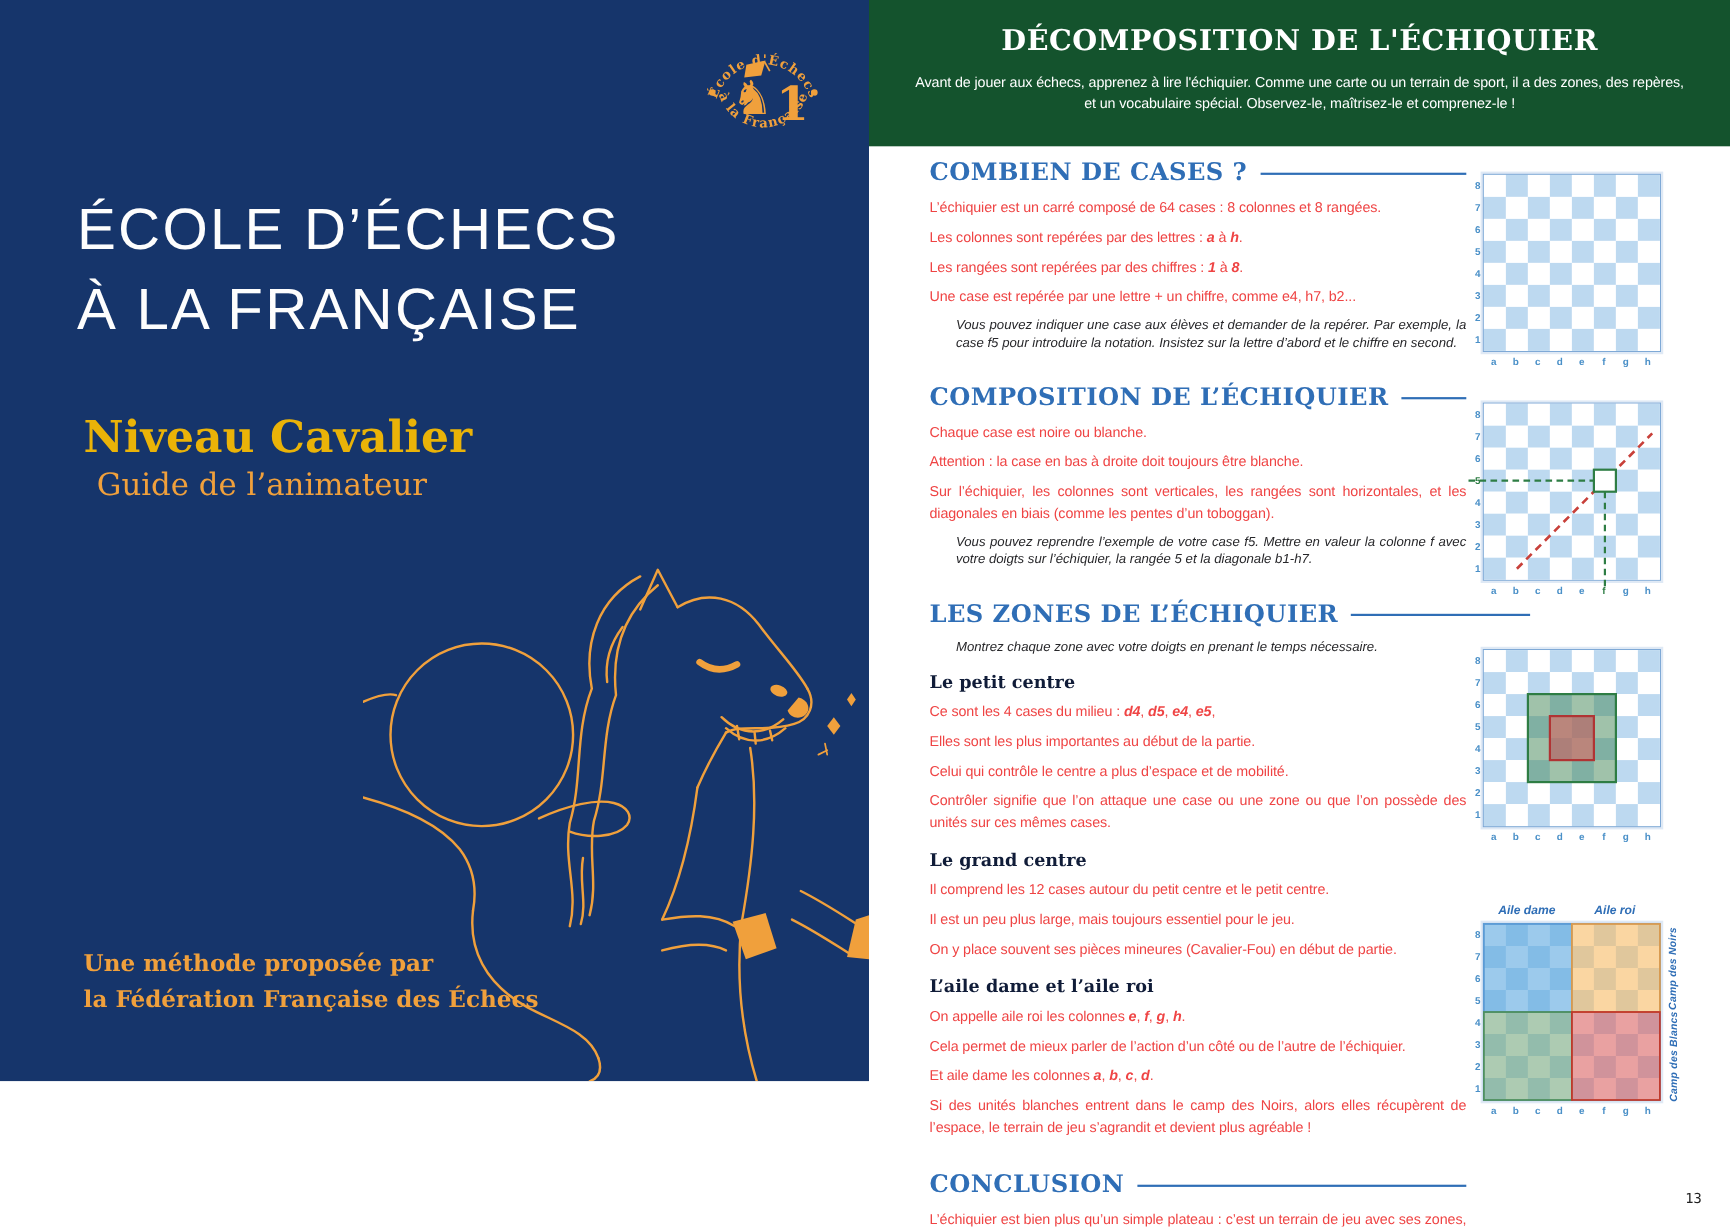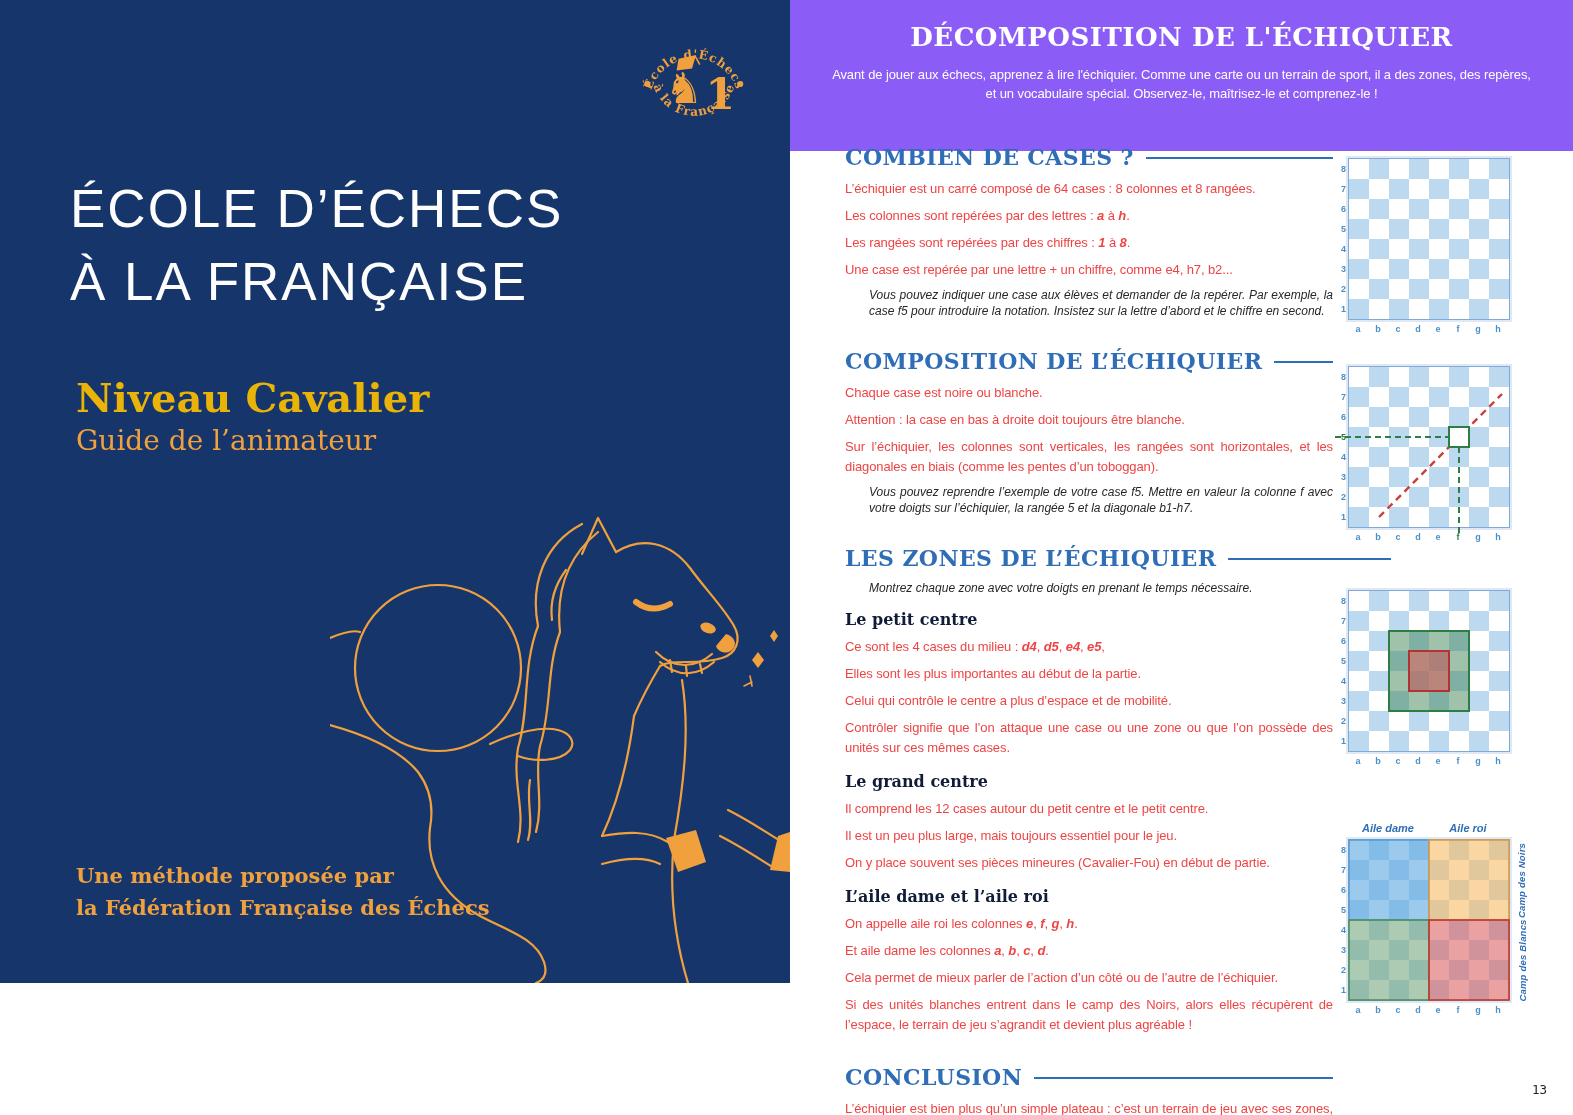--- a/index.html
+++ b/index.html
@@ -7,28 +7,28 @@
        font-family:"Liberation Sans",sans-serif;}
   
   .cover{position:absolute;left:0;top:0;width:790px;height:983px;background:#16356b;overflow:hidden;}
   .cover-footer{position:absolute;left:0;top:983px;width:790px;height:132px;background:#ffffff;}
   .badge{position:absolute;left:636px;top:26px;width:116px;height:116px;}
   .cover-title{position:absolute;left:70px;top:172px;color:#fdfdfd;
      font-family:"Liberation Sans",sans-serif;font-weight:400;font-size:53px;
      letter-spacing:2px;line-height:73px;white-space:nowrap;}
   .level-title{position:absolute;left:76px;top:374px;color:#eab308;
      font-family:"DejaVu Serif","Liberation Serif",serif;font-weight:bold;font-size:40px;}
-  .level-sub{position:absolute;left:76px;top:424px;color:#f0a03c;
+  .level-sub{position:absolute;left:88px;top:424px;color:#f0a03c;
      font-family:"DejaVu Serif","Liberation Serif",serif;font-size:28px;}
   .credit{position:absolute;left:76px;top:860px;color:#f0a03c;
      font-family:"DejaVu Serif","Liberation Serif",serif;font-weight:bold;font-size:21px;line-height:32px;}
   .mascot{position:absolute;left:330px;top:510px;width:460px;height:473px;}
   
   .content-page{position:absolute;left:790px;top:0;width:783px;height:1115px;background:#fff;}
-  .band{position:absolute;left:0;top:0;width:783px;height:151px;background:#8b5cf6;color:#fff;}
+  .band{position:absolute;left:0;top:0;width:783px;height:133px;background:#14532d;color:#fff;}
   .band-title{margin:22px auto 0;text-align:center;
      font-family:"DejaVu Serif","Liberation Serif",serif;font-weight:bold;font-size:26px;letter-spacing:.5px;}
   .band-intro{margin:13px auto 0;width:706px;font-size:13px;line-height:19px;text-align:center;letter-spacing:-0.1px;}
   .text-col{position:absolute;left:55px;top:144px;width:488px;}
   .section{margin-bottom:29px;}
   .sec-head{display:flex;align-items:center;gap:12px;margin-bottom:9px;}
   .sec-title{font-family:"DejaVu Serif","Liberation Serif",serif;font-weight:bold;
      font-size:22px;color:#2f6eb6;letter-spacing:.4px;white-space:nowrap;}
   .sec-rule{flex:1;height:0;border-top:2px solid #2f6eb6;margin-top:2px;}
   .sec-zones .sec-rule{margin-right:-58px;}
@@ -190,22 +190,22 @@
         <p class="body">Ce sont les 4 cases du milieu : <b><i>d4</i></b>, <b><i>d5</i></b>, <b><i>e4</i></b>, <b><i>e5</i></b>,</p>
         <p class="body">Elles sont les plus importantes au début de la partie.</p>
         <p class="body">Celui qui contrôle le centre a plus d’espace et de mobilité.</p>
         <p class="body">Contrôler signifie que l’on attaque une case ou une zone ou que l’on possède des unités sur ces mêmes cases.</p>
         <h3 class="sub-title">Le grand centre</h3>
         <p class="body">Il comprend les 12 cases autour du petit centre et le petit centre.</p>
         <p class="body">Il est un peu plus large, mais toujours essentiel pour le jeu.</p>
         <p class="body">On y place souvent ses pièces mineures (Cavalier-Fou) en début de partie.</p>
         <h3 class="sub-title">L’aile dame et l’aile roi</h3>
         <p class="body">On appelle aile roi les colonnes <b><i>e</i></b>, <b><i>f</i></b>, <b><i>g</i></b>, <b><i>h</i></b>.</p>
+        <p class="body">Cela permet de mieux parler de l’action d’un côté ou de l’autre de l’échiquier.</p>
         <p class="body">Et aile dame les colonnes <b><i>a</i></b>, <b><i>b</i></b>, <b><i>c</i></b>, <b><i>d</i></b>.</p>
-        <p class="body">Cela permet de mieux parler de l’action d’un côté ou de l’autre de l’échiquier.</p>
         <p class="body">Si des unités blanches entrent dans le camp des Noirs, alors elles récupèrent de l’espace, le terrain de jeu s’agrandit et devient plus agréable !</p>
       </div>
       <div class="section">
         <div class="sec-head">
           <span class="sec-title">CONCLUSION</span>
           <div class="sec-rule"></div>
         </div>
         <p class="body">L’échiquier est bien plus qu’un simple plateau : c’est un terrain de jeu avec ses zones, ses repères et ses règles. Bien le connaître, c’est déjà commencer à jouer comme un pro !</p>
       </div>
     </div>

